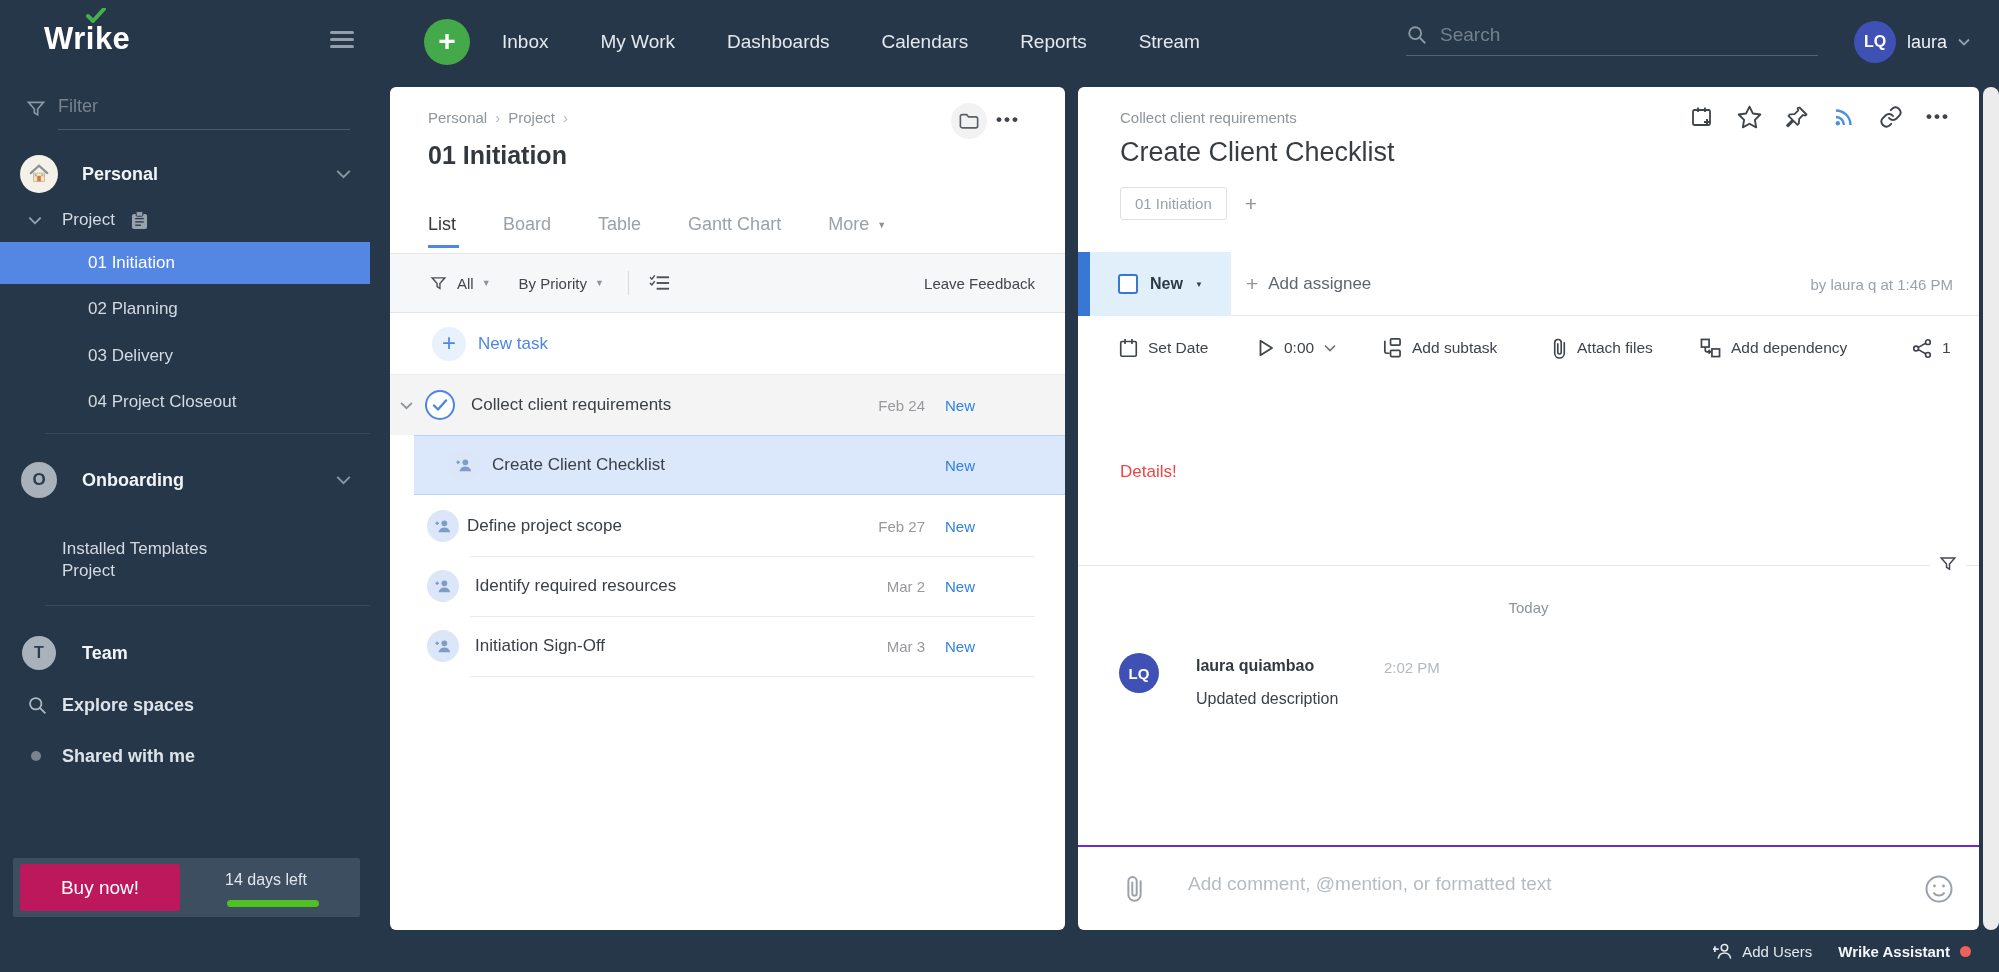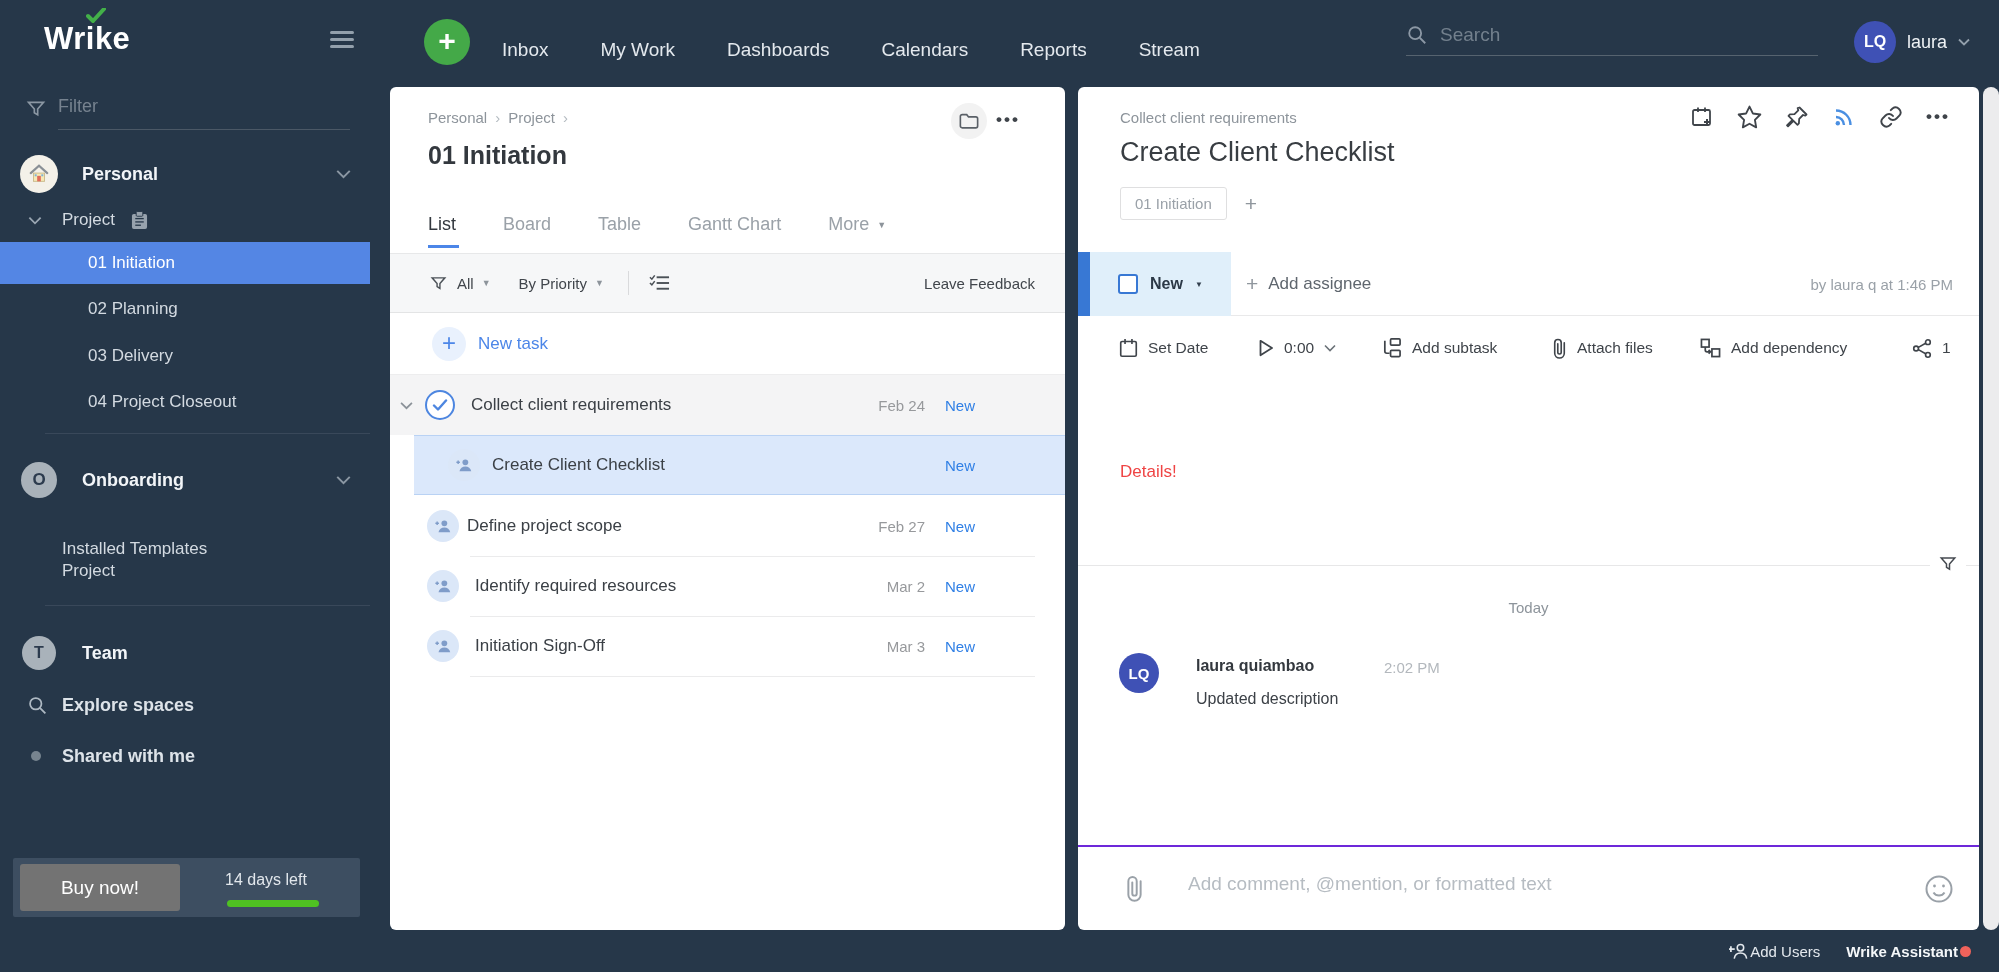--- a/index.html
+++ b/index.html
@@ -9,42 +9,42 @@
   svg { display:block; }
   input { font-family:"Liberation Sans", sans-serif; outline:none; }
 
   
   .topbar { position:absolute; left:0; top:0; width:1999px; height:84px; }
   .logo { position:absolute; left:44px; top:21px; font-size:31px; font-weight:bold; color:#ffffff; letter-spacing:.5px; }
   .logo-check { position:absolute; left:86px; top:8px; }
   .hamburger { position:absolute; left:330px; top:31px; width:24px; cursor:pointer; }
   .hamburger div { height:3px; background:#93a0ac; border-radius:2px; margin-bottom:4px; }
   .plus-btn { position:absolute; left:424px; top:19px; width:46px; height:46px; border-radius:50%; background:#44a948; color:#fff; display:flex; align-items:center; justify-content:center; font-size:30px; font-weight:bold; padding-bottom:3px; }
-  .nav { position:absolute; left:502px; top:8px; height:84px; display:flex; align-items:center; gap:52px; }
+  .nav { position:absolute; left:502px; top:0; height:84px; display:flex; align-items:center; gap:52px; }
   .nav span { font-size:19px; color:#e4e9ee; white-space:nowrap; cursor:pointer; }
   .search { position:absolute; left:1406px; top:24px; width:412px; display:flex; align-items:center; gap:12px; border-bottom:1px solid #56636f; padding-bottom:9px; }
   .search input { background:transparent; border:none; color:#dfe5ea; font-size:19px; width:360px; }
   .search input::placeholder { color:#73808d; }
   .user { position:absolute; left:1854px; top:0; height:84px; display:flex; align-items:center; gap:11px; }
   .avatar { width:42px; height:42px; border-radius:50%; background:#3f51b5; color:#fff; font-weight:bold; font-size:16px; display:flex; align-items:center; justify-content:center; }
   .user-name { font-size:18px; color:#eef2f5; }
 
   
   .side-filter { position:absolute; left:26px; top:96px; display:flex; align-items:flex-start; gap:12px; }
   .side-filter input { background:transparent; border:none; border-bottom:1px solid #4b5866; width:292px; font-size:18px; color:#dfe5ea; padding-bottom:12px; }
   .side-filter input::placeholder { color:#76828f; }
   .space-row { position:absolute; left:0; width:370px; display:flex; align-items:center; cursor:pointer; }
   .space-circle { border-radius:50%; display:flex; align-items:center; justify-content:center; flex:none; }
   .space-label { font-size:18px; font-weight:bold; color:#f2f5f8; }
   .side-item { position:absolute; font-size:17px; color:#d3dae1; cursor:pointer; white-space:nowrap; }
   .side-selected { position:absolute; left:0; top:242px; width:370px; height:42px; background:#5486e4; display:flex; align-items:center; cursor:pointer; }
   .side-selected span { margin-left:88px; color:#fff; font-size:17px; }
   .side-divider { position:absolute; left:45px; width:325px; height:1px; background:#39485a; }
   .trial { position:absolute; left:13px; top:858px; width:347px; height:59px; background:#3d4e61; border-radius:2px; }
-  .buy-btn { position:absolute; left:7px; top:6px; width:160px; height:47px; background:#737373; border-radius:3px; color:#fff; font-size:19px; display:flex; align-items:center; justify-content:center; cursor:pointer; }
+  .buy-btn { position:absolute; left:7px; top:6px; width:160px; height:47px; background:#be185d; border-radius:3px; color:#fff; font-size:19px; display:flex; align-items:center; justify-content:center; cursor:pointer; }
   .days-left { position:absolute; left:212px; top:13px; font-size:16px; color:#e2e7ec; }
   .trial-bar { position:absolute; left:214px; top:42px; width:92px; height:7px; background:#4fc122; border-radius:4px; }
 
   
   .panel { position:absolute; top:87px; background:#ffffff; border-radius:6px; }
   .list-panel { left:390px; width:675px; height:843px; }
   .task-panel { left:1078px; width:901px; height:843px; }
   .scroll-strip { position:absolute; left:1983px; top:87px; width:16px; height:843px; background:#ececed; border-radius:8px; }
 
   
@@ -106,21 +106,21 @@
   .cmt-time { position:absolute; left:306px; top:572px; font-size:15px; color:#b3b8bd; }
   .cmt-text { position:absolute; left:118px; top:603px; font-size:16px; color:#3c4147; }
   .composer { position:absolute; left:0; top:758px; width:901px; height:85px; border-top:2px solid #6d28d9; }
   .composer input { position:absolute; left:110px; top:26px; width:640px; border:none; font-size:19px; color:#3c4147; }
   .composer input::placeholder { color:#b6bcc2; }
   .clip { position:absolute; left:47px; top:28px; }
   .smiley { position:absolute; left:846px; top:27px; cursor:pointer; }
 
   
   .statusbar { position:absolute; left:0; top:930px; width:1999px; height:42px; display:flex; align-items:center; justify-content:flex-end; padding-right:28px; gap:26px; }
-  .sb-item { display:flex; align-items:center; gap:0; cursor:pointer; }
+  .sb-item { display:flex; align-items:center; gap:8px; cursor:pointer; }
   .sb-item span { font-size:15px; color:#e4e9ee; }
   .sb-assist { font-weight:bold; color:#f4f7f9 !important; }
   .assist-dot { width:11px; height:11px; border-radius:50%; background:#ef625b; margin-left:2px; }
 </style>
 </head>
 <body>
 
 <div class="app">
 
   <div class="topbar">

